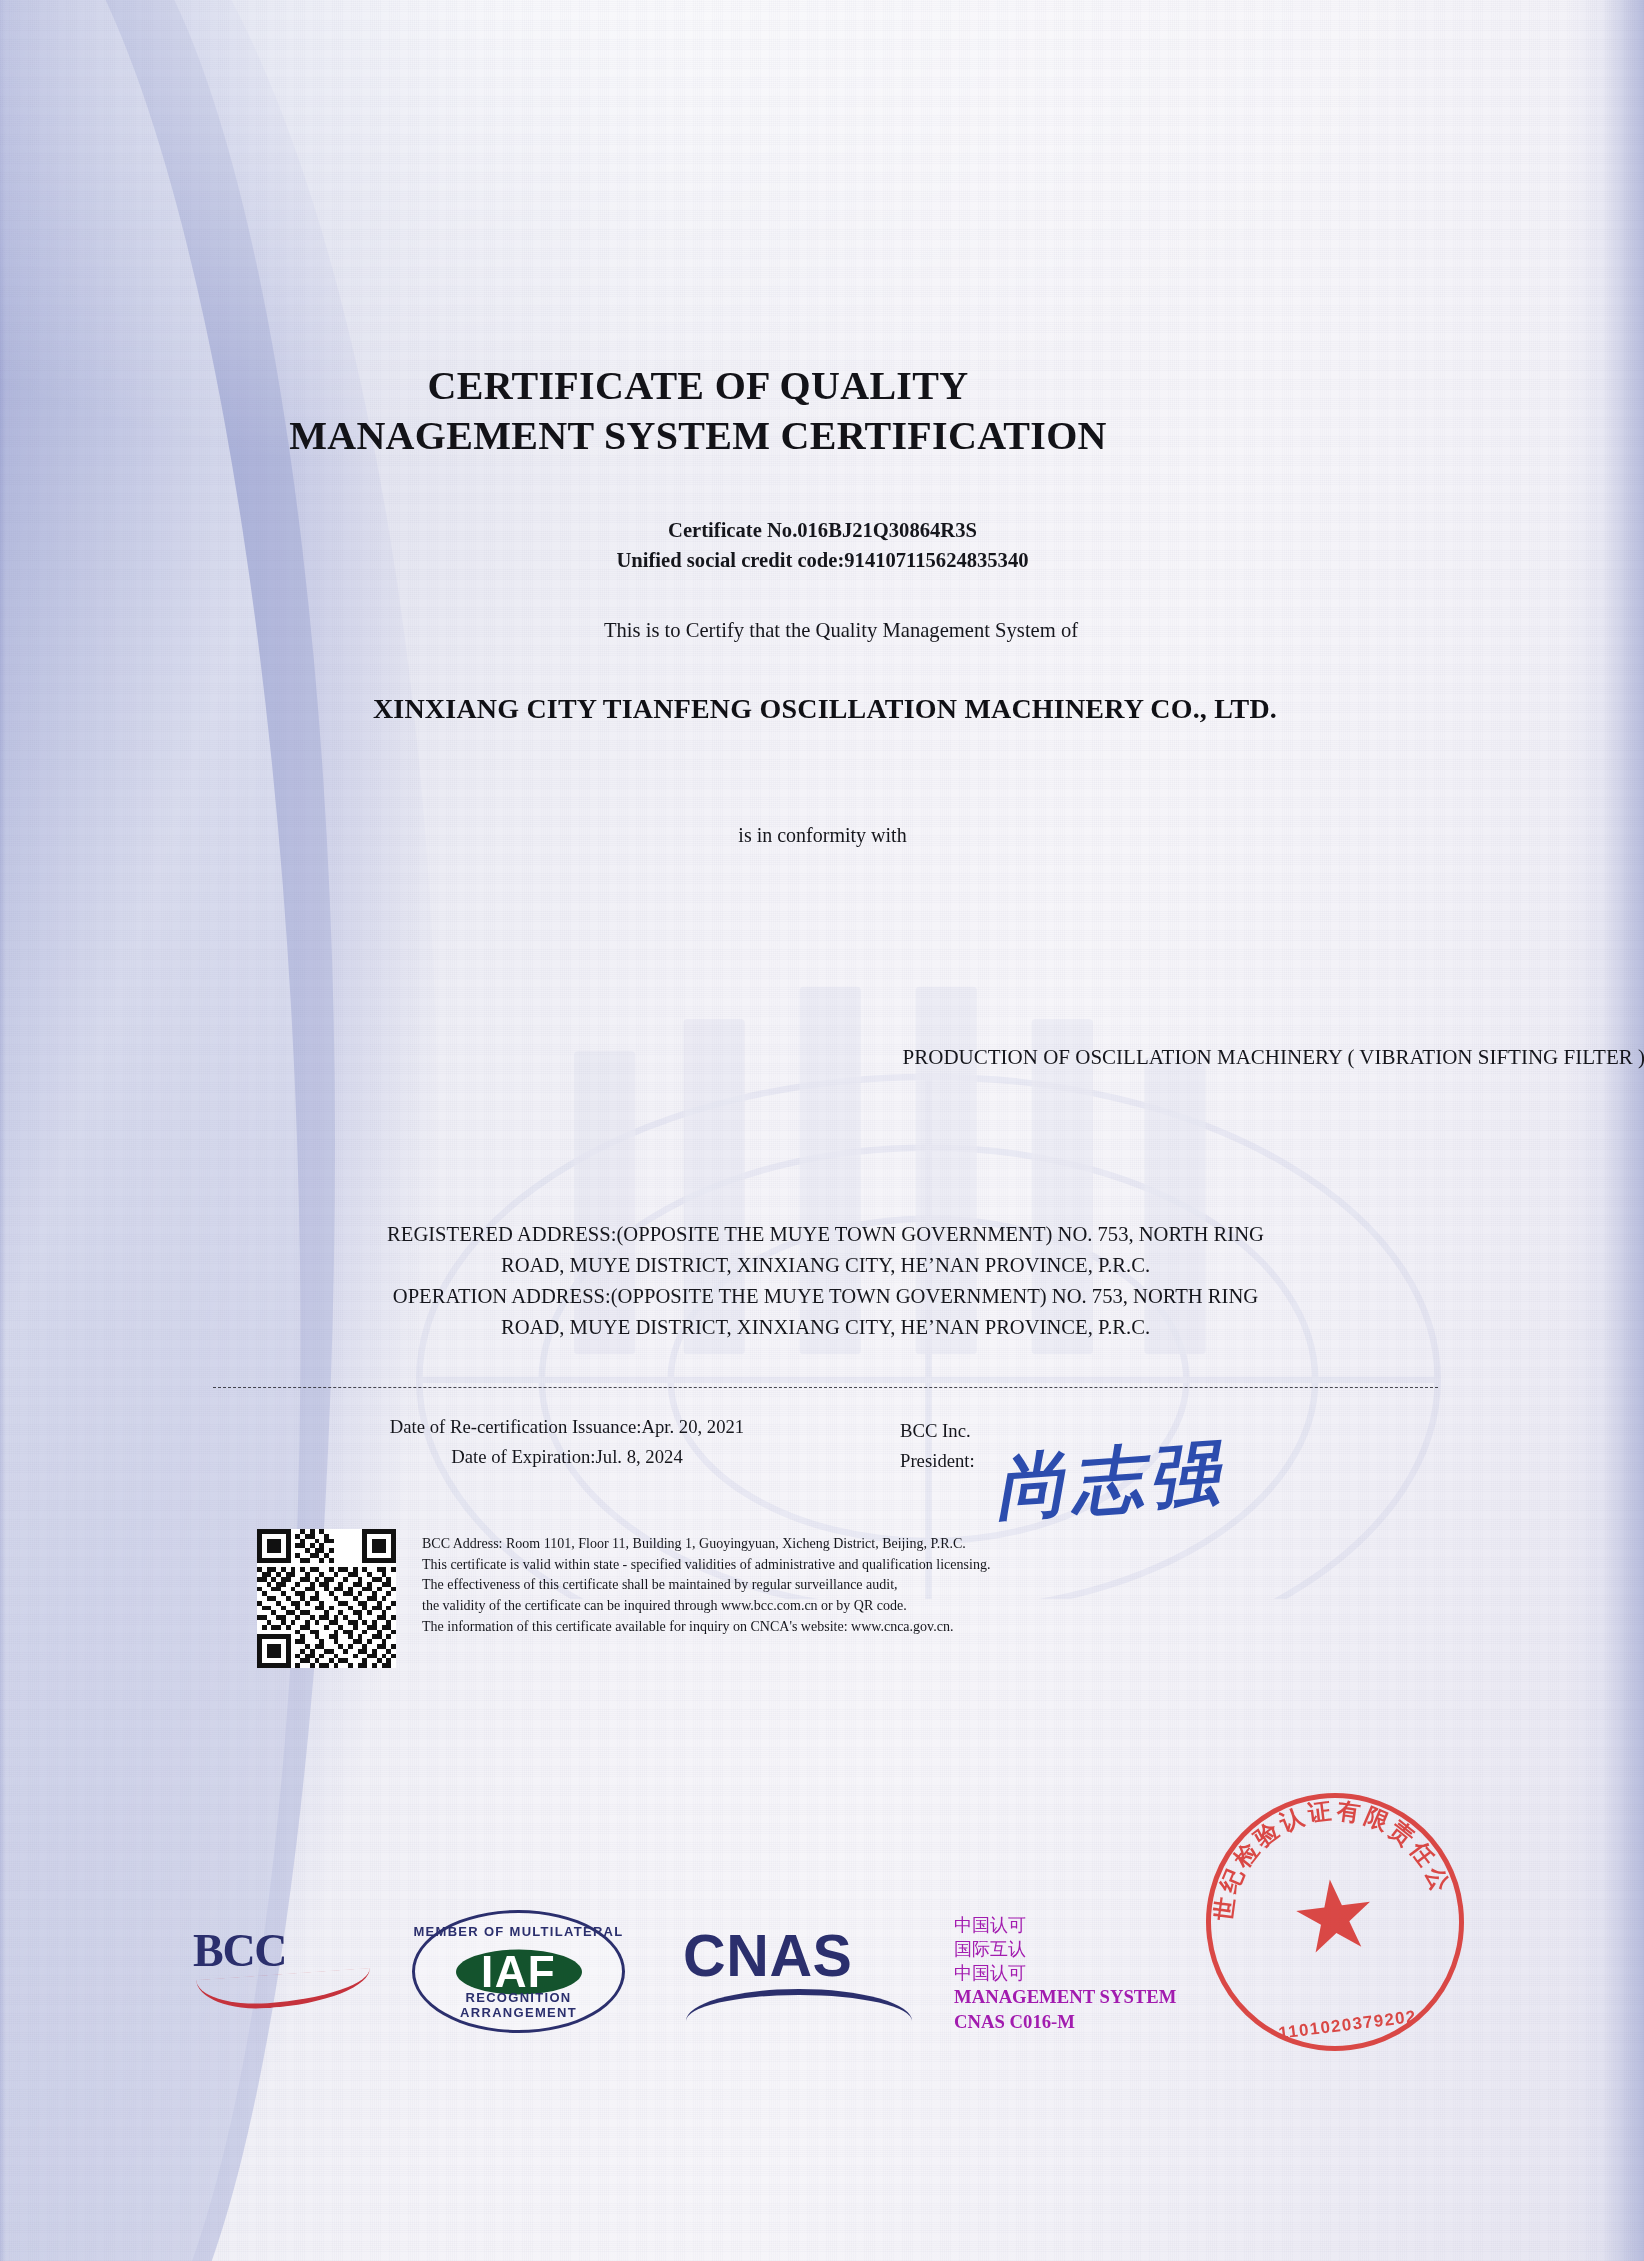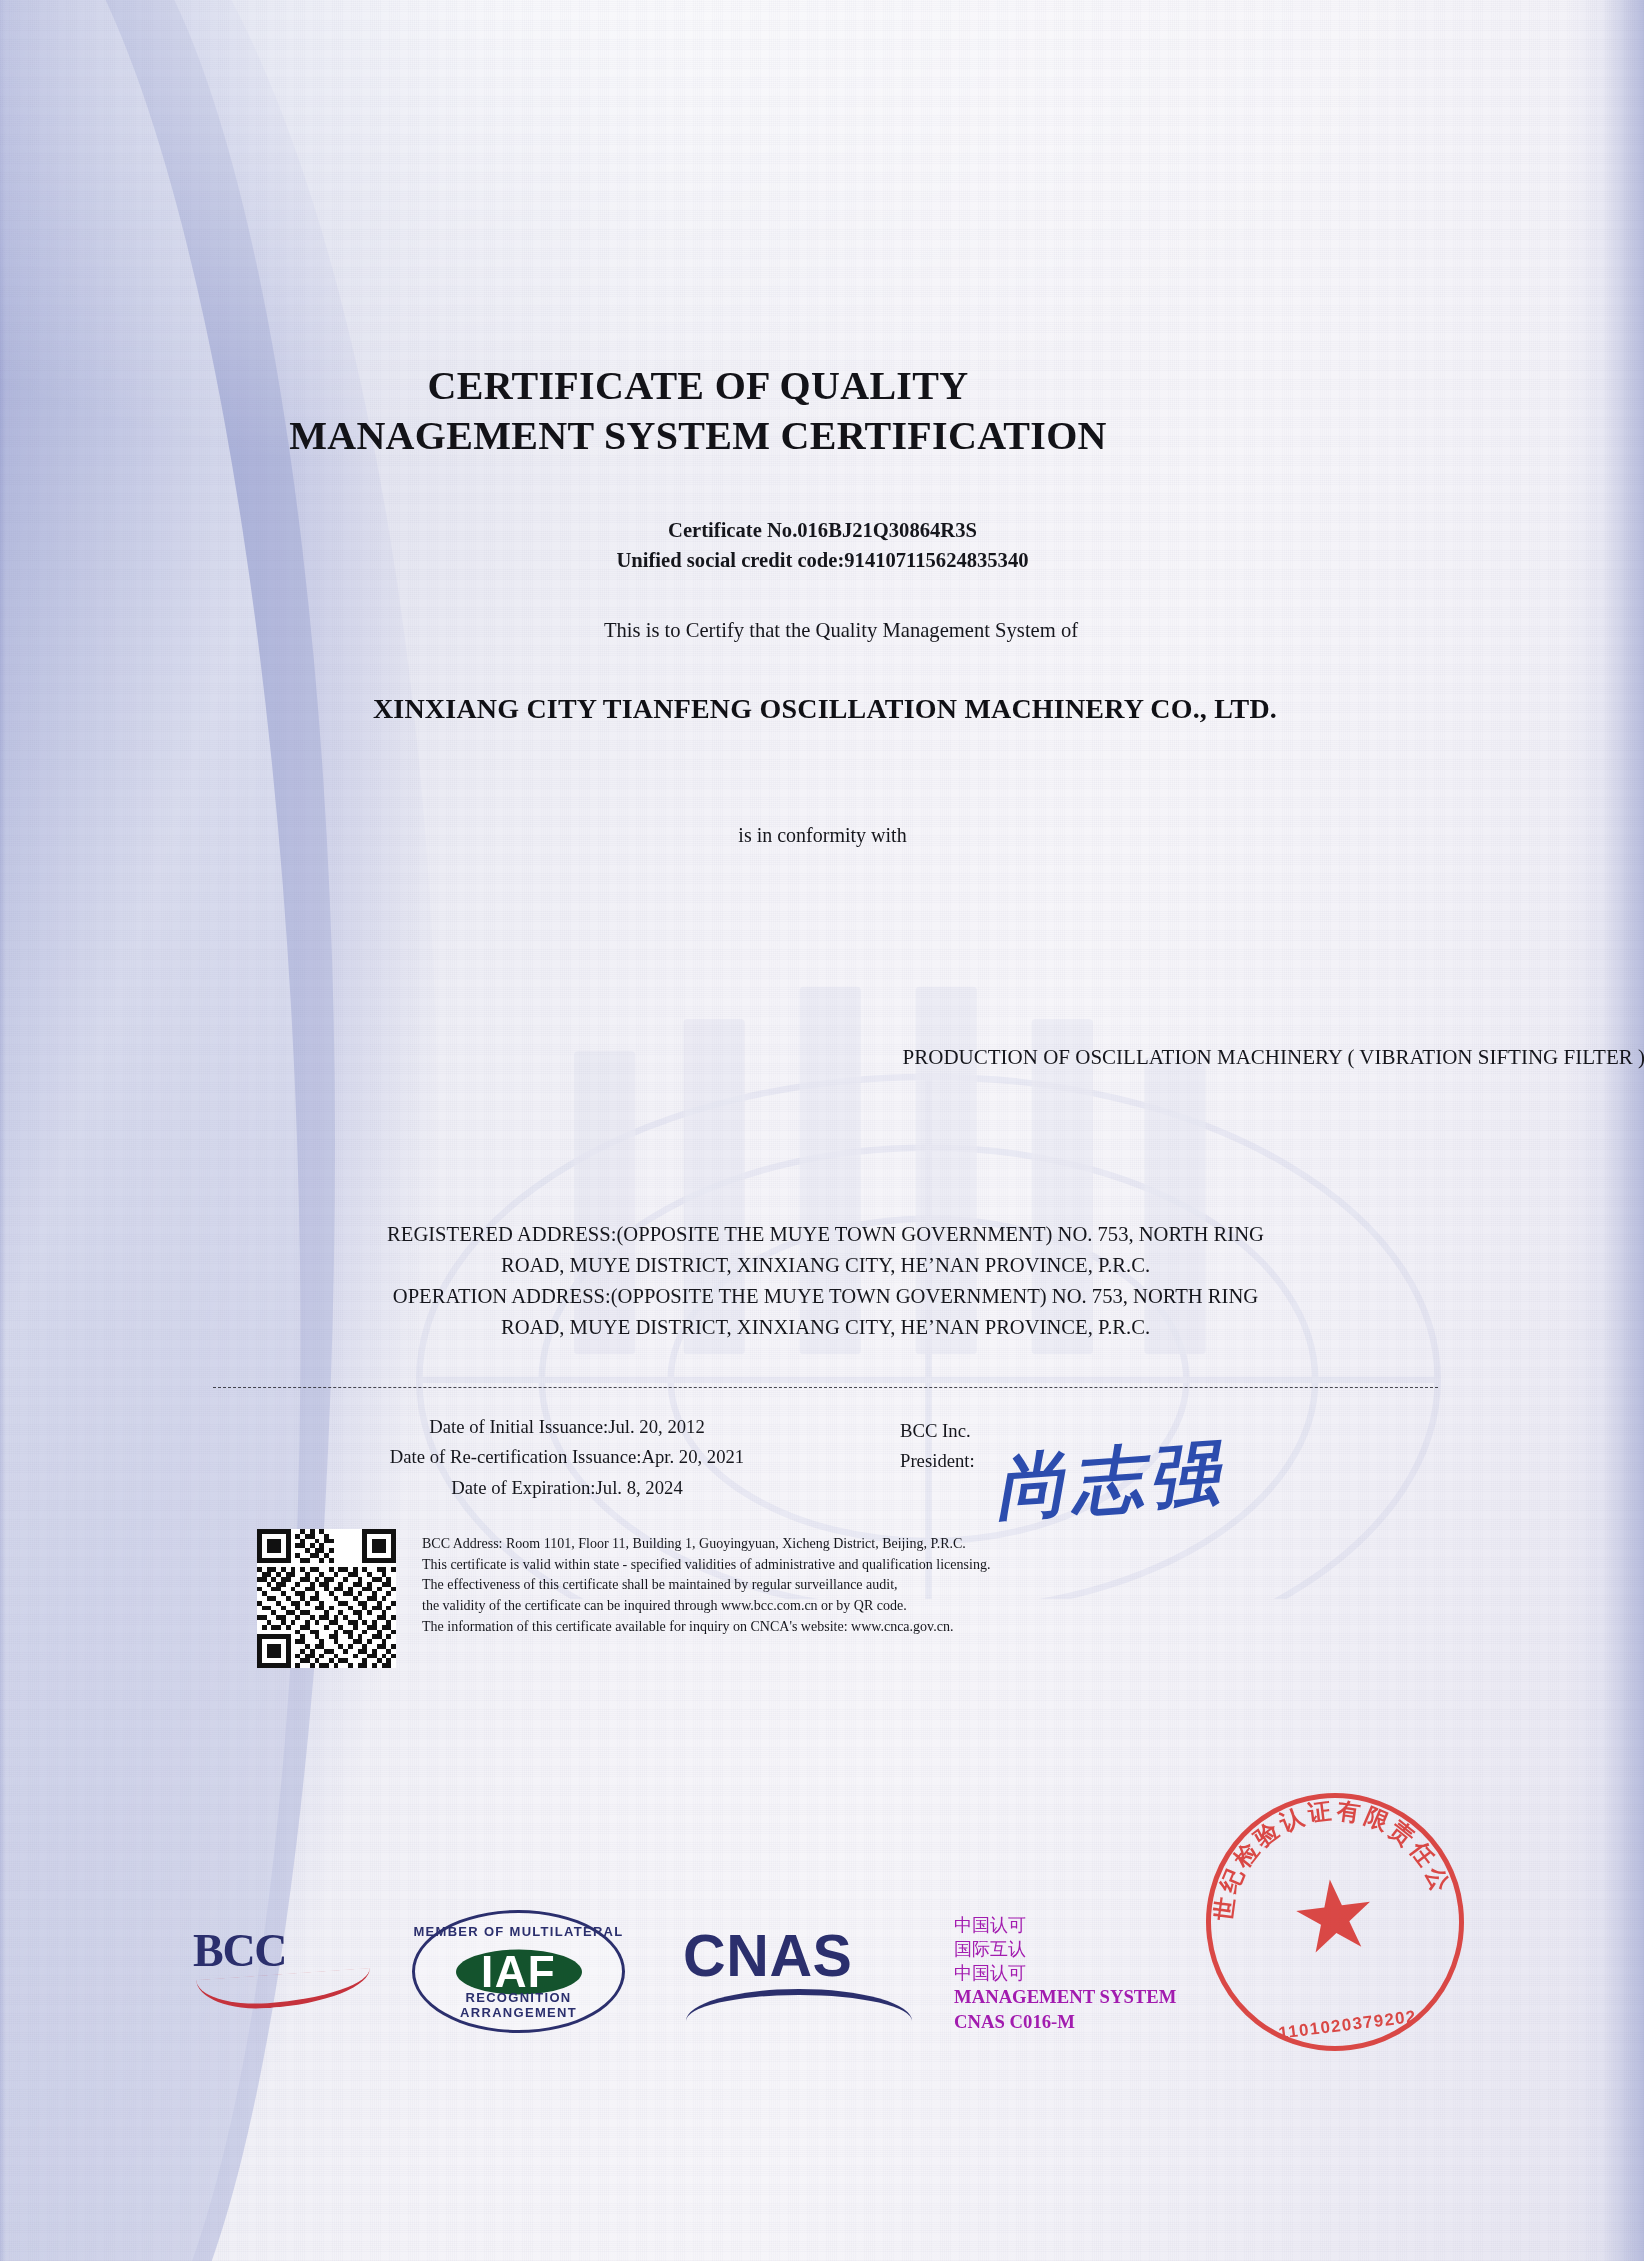--- a/index.html
+++ b/index.html
@@ -482,21 +482,20 @@
     <div class="addresses">
       <div>REGISTERED ADDRESS:(OPPOSITE THE MUYE TOWN GOVERNMENT) NO. 753, NORTH RING</div>
       <div>ROAD, MUYE DISTRICT, XINXIANG CITY, HE’NAN PROVINCE, P.R.C.</div>
       <div>OPERATION ADDRESS:(OPPOSITE THE MUYE TOWN GOVERNMENT) NO. 753, NORTH RING</div>
       <div>ROAD, MUYE DISTRICT, XINXIANG CITY, HE’NAN PROVINCE, P.R.C.</div>
     </div>
 
     <div class="divider"></div>
 
     <div class="dates">
-      <div>Date of Initial Issuance:Jul. 20, 2012</div>
       <div>Date of Re-certification Issuance:Apr. 20, 2021</div>
       <div>Date of Expiration:Jul. 8, 2024</div>
     </div>
 
     <div class="president-block">
       <div>BCC Inc.</div>
       <div>President:</div>
     </div>
 
     <div class="signature">尚志强</div>

